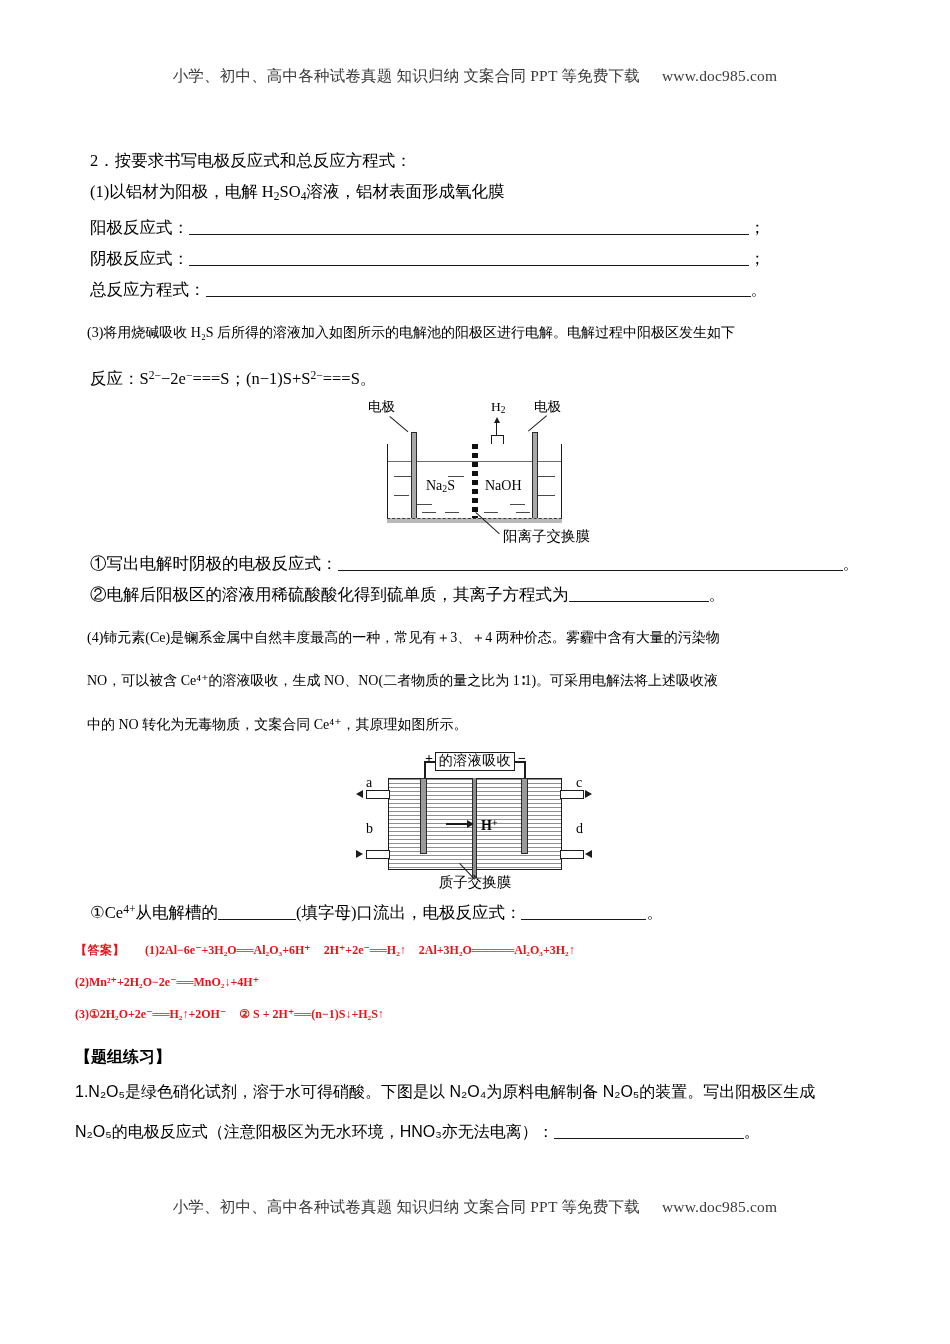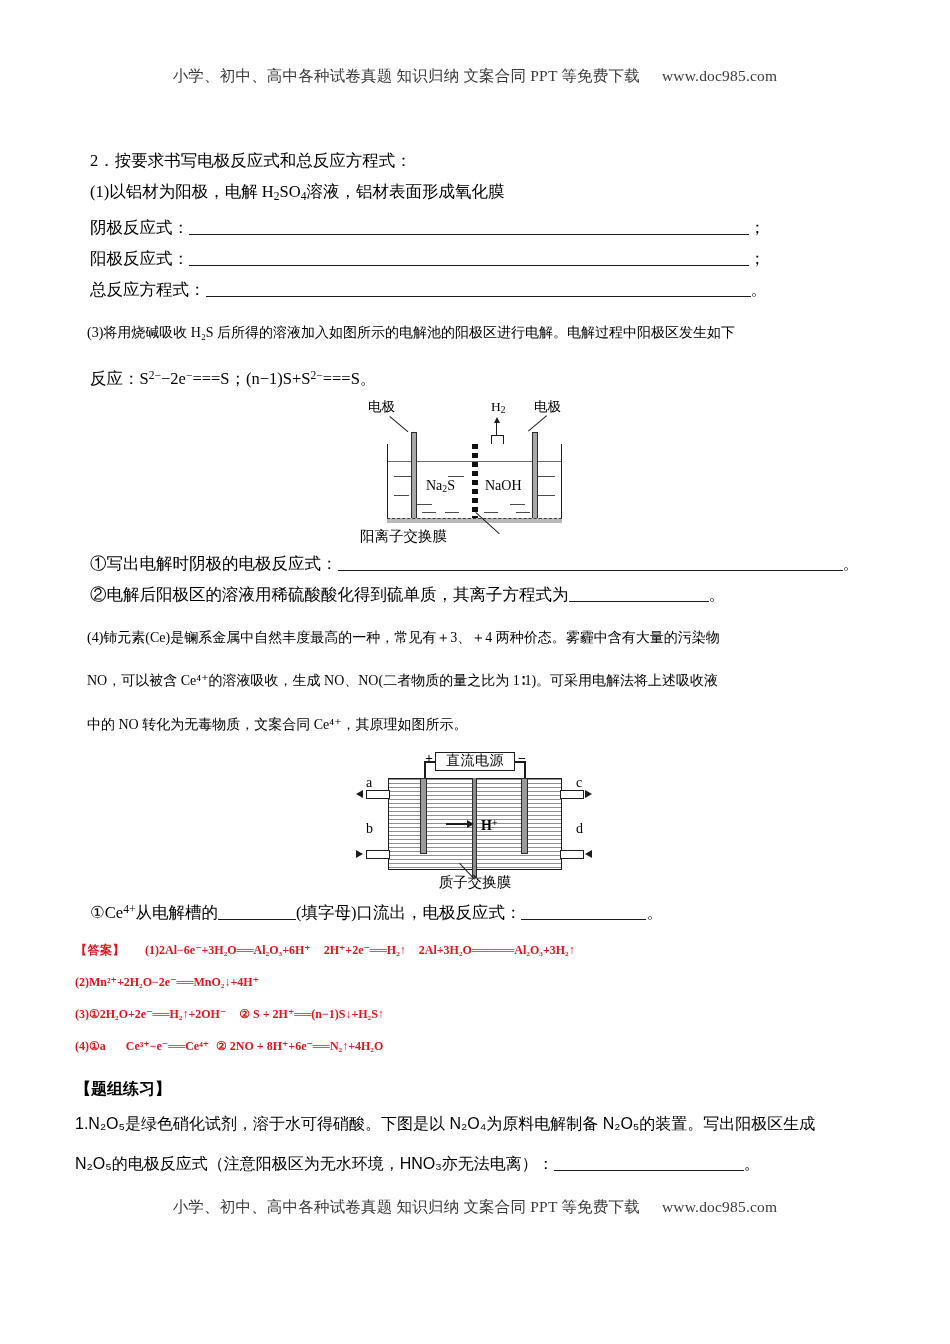--- a/index.html
+++ b/index.html
@@ -154,21 +154,21 @@
   .lead {
     position: absolute;
     background: #1c1c1c;
     transform-origin: 0 0;
     height: 1.1px;
   }
   .f1-caption {
     position: absolute;
     top: 127px;
     left: 0; right: 0;
-    text-align: left;
+    text-align: right;
     font-size: 14.5px;
   }
   .arrow-up-s {
     position: absolute;
     width: 0; height: 0;
     border-left: 3.6px solid transparent;
     border-right: 3.6px solid transparent;
     border-bottom: 6px solid #1c1c1c;
   }
 
@@ -325,25 +325,25 @@
 
   <div class="body-block">
 
     <p class="line">2．按要求书写电极反应式和总反应方程式：</p>
 
     <p class="line">
       <span>(1)以铝材为阳极，电解 H</span><sub>2</sub><span>SO</span><sub>4</sub><span>溶液，铝材表面形成氧化膜</span>
     </p>
 
     <p class="line">
+      <span>阳极反应式：</span><span class="blank" style="width:560px"></span><span>；</span>
+    </p>
+
+    <p class="line">
       <span>阴极反应式：</span><span class="blank" style="width:560px"></span><span>；</span>
-    </p>
-
-    <p class="line">
-      <span>阳极反应式：</span><span class="blank" style="width:560px"></span><span>；</span>
     </p>
 
     <p class="line">
       <span>总反应方程式：</span><span class="blank" style="width:545px"></span><span>。</span>
     </p>
 
 
     <p class="wrapline">(3)将用烧碱吸收 H₂S 后所得的溶液加入如图所示的电解池的阳极区进行电解。电解过程中阳极区发生如下</p>
     <p class="line">
       <span>反应：S</span><sup>2−</sup><span>−2e</span><sup>−</sup><span>===S；(n−1)S+S</span><sup>2−</sup><span>===S。</span>
@@ -406,21 +406,21 @@
     <p class="line">
       <span>②电解后阳极区的溶液用稀硫酸酸化得到硫单质，其离子方程式为</span><span class="blank" style="width:140px"></span><span>。</span>
     </p>
 
     <p class="wrapline">(4)铈元素(Ce)是镧系金属中自然丰度最高的一种，常见有＋3、＋4 两种价态。雾霾中含有大量的污染物</p>
     <p class="wrapline">NO，可以被含 Ce⁴⁺的溶液吸收，生成 NO、NO(二者物质的量之比为 1∶1)。可采用电解法将上述吸收液</p>
     <p class="wrapline">中的 NO 转化为无毒物质，文案合同 Ce⁴⁺，其原理如图所示。</p>
 
     <div class="fig" id="fig2">
 
-      <div class="f2-psu">直流电源</div>
+      <div class="f2-psu">的溶液吸收</div>
       <div class="f2-sign" style="left:75px;">+</div>
       <div class="f2-sign" style="left:168px;">−</div>
 
       <div class="f2-wire" style="left:74px; top:9px; width:12px; height:1.6px;"></div>
       <div class="f2-wire" style="left:74px; top:9px; width:1.6px; height:18px;"></div>
       <div class="f2-wire" style="left:164px; top:9px; width:12px; height:1.6px;"></div>
       <div class="f2-wire" style="left:174px; top:9px; width:1.6px; height:18px;"></div>
 
       <div class="f2-tank"></div>
 
@@ -460,23 +460,20 @@
     </p>
 
     <div class="answers">
       <p>
         <span class="ans-tag">【答案】</span><span class="gap-l"></span><span>(1)2Al−6e⁻+3H₂O══Al₂O₃+6H⁺</span><span class="gap-m"></span><span>2H⁺+2e⁻══H₂↑</span><span class="gap-m"></span><span>2Al+3H₂O═════Al₂O₃+3H₂↑</span>
       </p>
       <p>(2)Mn²⁺+2H₂O−2e⁻══MnO₂↓+4H⁺</p>
       <p>
         <span>(3)①2H₂O+2e⁻══H₂↑+2OH⁻</span><span class="gap-m"></span><span>② S + 2H⁺══(n−1)S↓+H₂S↑</span>
       </p>
-      <p>
-        <span>(4)①a</span><span class="gap-l"></span><span>Ce³⁺−e⁻══Ce⁴⁺</span><span class="gap-s"></span><span>② 2NO + 8H⁺+6e⁻══N₂↑+4H₂O</span>
-      </p>
     </div>
 
     <div class="exercise">
       <p class="hd">【题组练习】</p>
       <p class="ex-line">1.N₂O₅是绿色硝化试剂，溶于水可得硝酸。下图是以 N₂O₄为原料电解制备 N₂O₅的装置。写出阳极区生成</p>
       <p class="ex-line">
         <span>N₂O₅的电极反应式（注意阳极区为无水环境，HNO₃亦无法电离）：</span><span class="blank" style="width:190px"></span><span>。</span>
       </p>
     </div>
 

